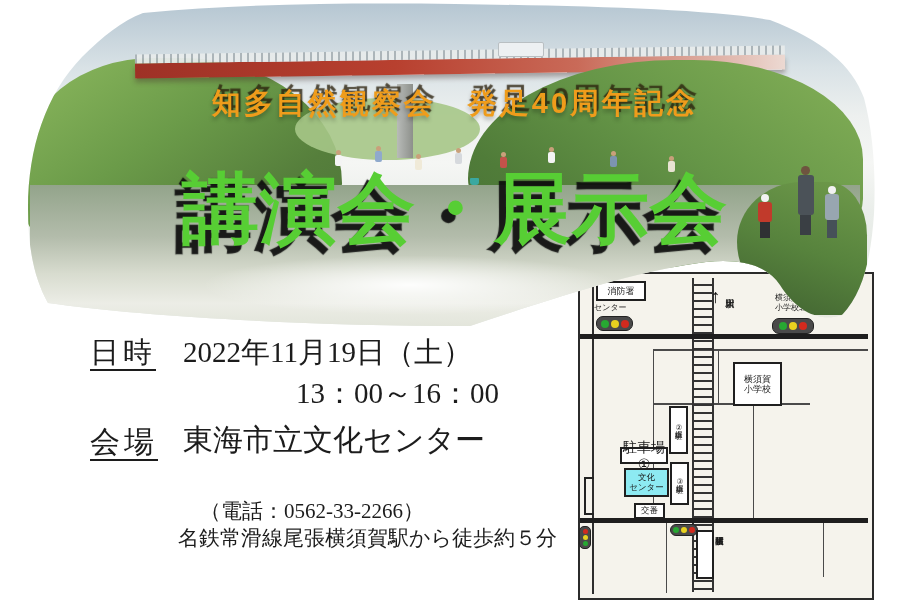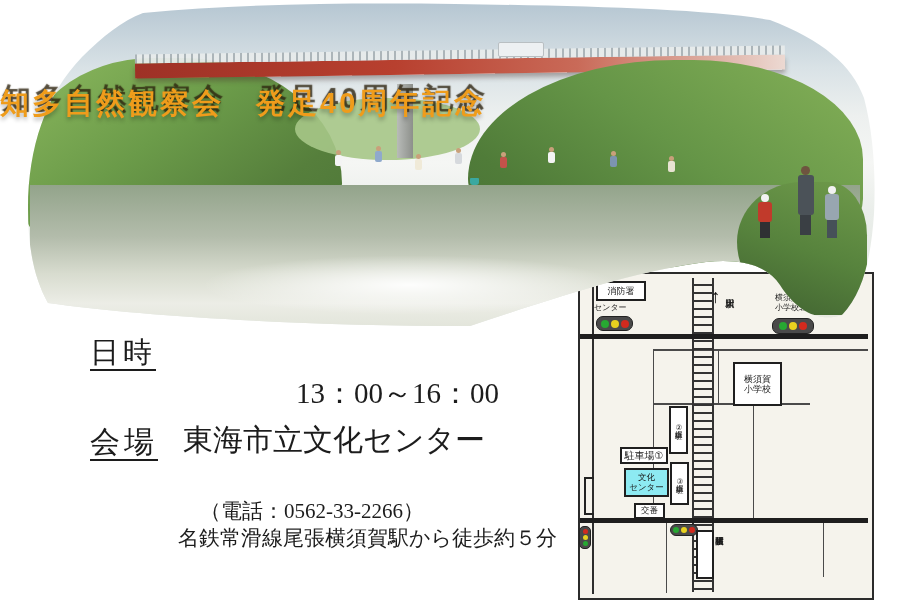--- a/index.html
+++ b/index.html
@@ -37,21 +37,21 @@
   .fig{position:absolute;width:7px;border-radius:2px 2px 0 0;}
   .fig .hd{display:block;width:5px;height:5px;border-radius:50%;background:#c9a07b;margin:0 auto;}
   .fig .bd{display:block;width:7px;height:11px;border-radius:2px;}
   .bigfig{position:absolute;}
   .bigfig .hd{display:block;border-radius:50%;margin:0 auto;}
   .bigfig .bd{display:block;margin:0 auto;border-radius:3px;}
   .bigfig .lg{display:block;margin:0 auto;}
   .bucket{position:absolute;left:470px;top:178px;width:9px;height:7px;background:#3aa8a0;border-radius:1px 1px 3px 3px;}
   
   .subtitle{
-    position:absolute;left:0;right:0;top:84px;z-index:5;
+    position:absolute;left:0;right:0;top:84px;z-index:5;text-align:center;
     font-size:29px;font-weight:700;letter-spacing:3px;color:#ef9c1b;
     text-shadow:2px -5px 1px rgba(42,33,12,.8),0 3px 4px rgba(0,0,0,.28);
   }
   .title{
     position:absolute;left:0;right:0;top:164px;z-index:5;text-align:center;
     font-size:77px;line-height:1.15;font-weight:900;letter-spacing:1px;color:#57ce34;
     text-shadow:-7px 8px 1px rgba(12,12,12,.92);
   }
   
   .info{position:absolute;z-index:4;color:#1c1c1c;font-family:"Liberation Serif","DejaVu Serif",serif;}
@@ -154,22 +154,24 @@
       <i class="lg" style="width:11px;height:20px;background:#3a3f44"></i>
     </div>
     <div class="bigfig" style="left:824px;top:186px;width:15px">
       <i class="hd" style="width:8px;height:8px;background:#f2f2f2"></i>
       <i class="bd" style="width:14px;height:26px;background:#98a6b0"></i>
       <i class="lg" style="width:10px;height:18px;background:#465058"></i>
     </div>
   </div>
 
   <div class="subtitle">知多自然観察会　発足40周年記念</div>
+  <div class="title">講演会・展示会</div>
 
   <div class="info t29" style="left:90px;top:333px"><span class="lbl">日時</span></div>
+  <div class="info t29" style="left:183px;top:333px">2022年11月19日（土）</div>
   <div class="info t29" style="left:296px;top:374px">13：00～16：00</div>
   <div class="info t30" style="left:90px;top:422px"><span class="lbl">会場</span></div>
   <div class="info t30" style="left:183px;top:420px">東海市立文化センター</div>
   <div class="info t21" style="left:200px;top:497px">（電話：0562-33-2266）</div>
   <div class="info t21" style="left:178px;top:524px">名鉄常滑線尾張横須賀駅から徒歩約５分</div>
 
   <div class="map">
 
     <div class="road-v" style="left:12px;top:0;height:320px"></div>
     <div class="road-v-thin" style="left:73px;top:75px;height:174px"></div>
@@ -201,21 +203,21 @@
         <i class="dot-g"></i>
         <i class="dot-y"></i>
         <i class="dot-r"></i>
       </div>
     <div class="mbox" style="left:153px;top:88px;width:45px;height:40px">
       <span>横須賀</span>
         <span>小学校</span>
     </div>
     <div class="vbox" style="left:89px;top:132px;width:15px;height:44px">駐車場②</div>
     <div class="vbox" style="left:90px;top:188px;width:15px;height:39px">駐車場③</div>
-    <div class="mbox" style="left:40px;top:173px;width:44px;height:13px;font-size:10px">駐車場①</div>
+    <div class="mbox" style="left:40px;top:173px;width:44px;height:13px;font-size:14px">駐車場①</div>
     <div class="mbox cyan" style="left:44px;top:194px;width:41px;height:25px;font-size:8.5px">
       <span>文化</span>
         <span>センター</span>
     </div>
     <div class="mbox" style="left:54px;top:229px;width:27px;height:12px;font-size:8.5px">交番</div>
     <div class="bracket" style="left:4px;top:203px;width:8px;height:34px"></div>
     <div class="tl small" style="left:90px;top:250px;width:26px;height:10px">
         <i class="dot-g"></i>
         <i class="dot-y"></i>
         <i class="dot-r"></i>

